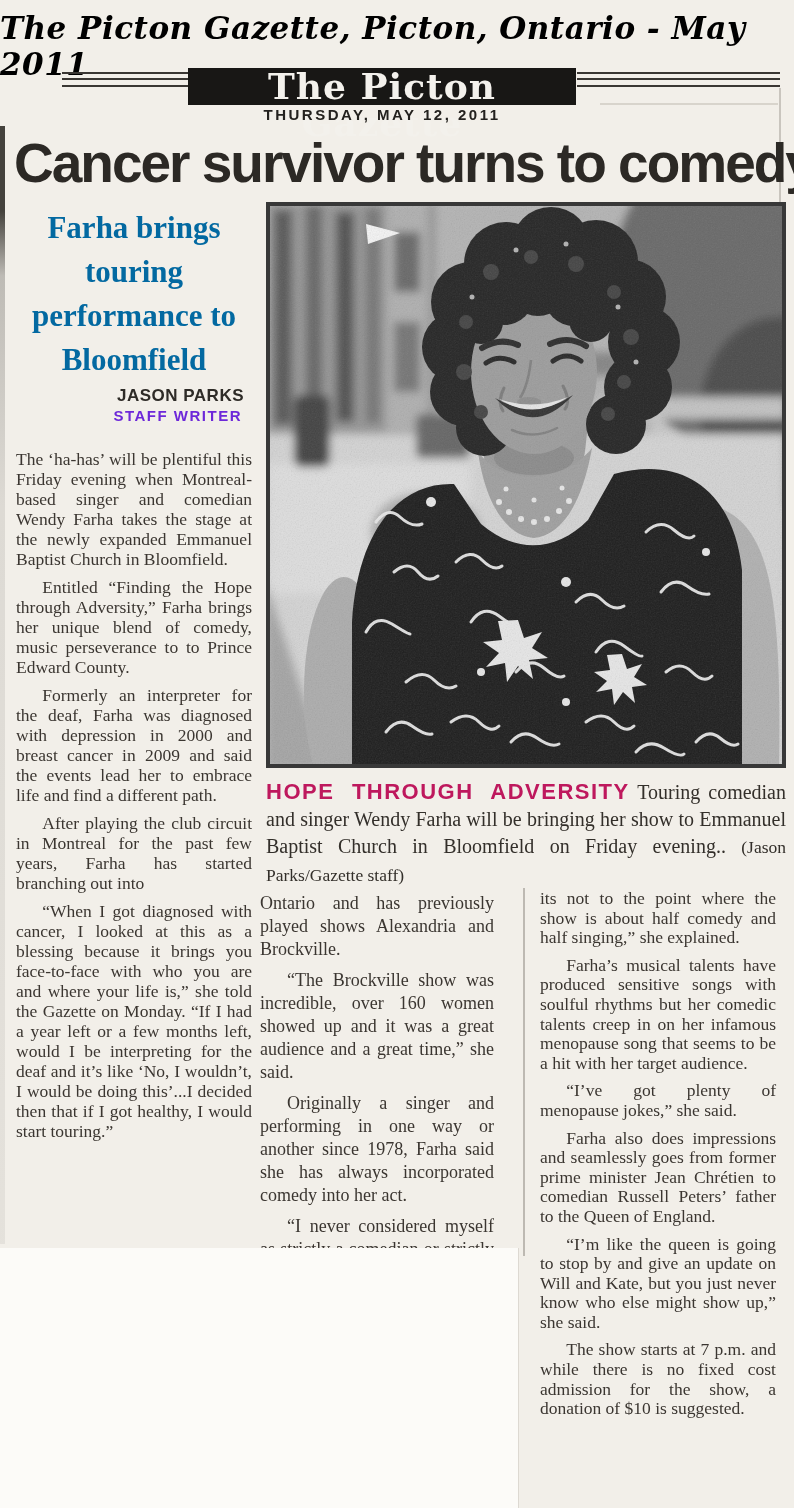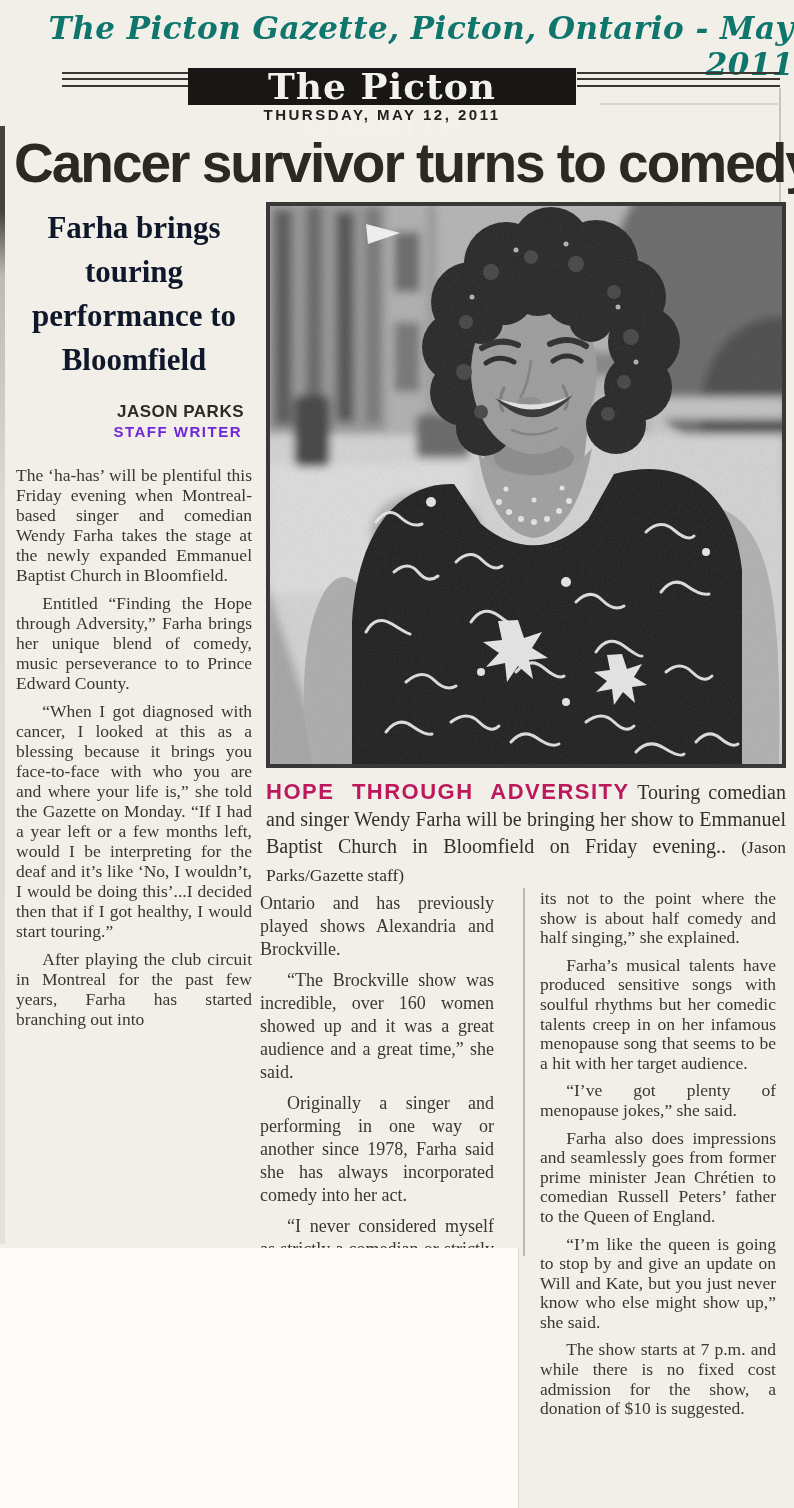--- a/index.html
+++ b/index.html
@@ -5,23 +5,23 @@
   html,body{margin:0;padding:0;}
   body{
     width:794px;height:1508px;overflow:hidden;position:relative;
     background:#f2efe9;
     font-family:"Liberation Serif",serif;color:#3b3631;
   }
   .abs{position:absolute;}
 
   
   .scan-caption{
-    top:10px;left:0;width:794px;text-align:right;
+    top:10px;left:0;width:794px;text-align:left;
     font-family:"DejaVu Serif",serif;font-style:italic;font-weight:700;
-    font-size:31px;color:#0f766e;letter-spacing:.5px;
+    font-size:31px;color:#000000;letter-spacing:.5px;
   }
 
   
   .mast-line{height:17px;background:repeating-linear-gradient(to bottom,#3a3733 0 2px,transparent 2px 6.5px);}
   .mast-line-left{top:72px;left:62px;width:126px;}
   .mast-line-right{top:72px;left:577px;width:203px;}
   .mast-box{
     top:68px;left:188px;width:388px;height:37px;background:#181715;
     color:#f3f1ec;text-align:center;line-height:37px;
     font-family:"DejaVu Serif",serif;font-weight:700;font-size:36px;letter-spacing:1px;
@@ -44,21 +44,21 @@
   
   .left-edge{
     top:126px;left:0;width:5px;height:1118px;
     background:linear-gradient(to bottom,#45423d 0 85px,rgba(69,66,61,.3) 150px,rgba(69,66,61,.12) 380px,rgba(69,66,61,.08) 100%);
   }
 
   
   .left-col{top:206px;left:8px;width:252px;}
   .subhead{
     text-align:center;font-weight:700;font-size:31px;line-height:44px;
-    color:#0f172a;margin:0 0 20px 0;font-family:"Liberation Serif",serif;
+    color:#0369a1;margin:0 0 4px 0;font-family:"Liberation Serif",serif;
   }
   .byline{text-align:right;padding-right:16px;margin-bottom:24px;}
   .byline-author{
     font-family:"Liberation Sans",sans-serif;font-weight:700;font-size:17px;
     letter-spacing:.5px;color:#2e2b27;line-height:20px;
   }
   .byline-role{
     font-family:"Liberation Sans",sans-serif;font-weight:700;font-size:15px;
     letter-spacing:1.5px;color:#6d28d9;line-height:19px;padding-right:2px;
   }
@@ -107,22 +107,23 @@
 
 <div class="abs left-col">
   <h2 class="subhead">Farha brings touring performance to Bloomfield</h2>
   <div class="byline">
     <div class="byline-author">JASON PARKS</div>
     <div class="byline-role">STAFF WRITER</div>
   </div>
   <div class="body-col col1">
       <p class="flush">The ‘ha-has’ will be plentiful this Friday evening when Montreal-based singer and comedian Wendy Farha takes the stage at the newly expanded Emmanuel Baptist Church in Bloomfield.</p>
       <p>Entitled “Finding the Hope through Adversity,” Farha brings her unique blend of comedy, music perseverance to to Prince Edward County.</p>
+      <p>Formerly an interpreter for the deaf, Farha was diagnosed with depression in 2000 and breast cancer in 2009 and said the events lead her to embrace life and find a different path.</p>
+      <p>After playing the club circuit in Montreal for the past few years, Farha has started branching out into</p>
       <p>“When I got diagnosed with cancer, I looked at this as a blessing because it brings you face-to-face with who you are and where your life is,” she told the Gazette on Monday. “If I had a year left or a few months left, would I be interpreting for the deaf and it’s like ‘No, I wouldn’t, I would be doing this’...I decided then that if I got healthy, I would start touring.”</p>
-      <p>After playing the club circuit in Montreal for the past few years, Farha has started branching out into</p>
     </div>
 </div>
 
 <div class="abs photo-wrap">
   <svg width="520" height="566" viewBox="0 0 520 566" role="img" aria-label="Black and white photo of touring comedian and singer Wendy Farha, smiling with curly dark hair and a floral sleeveless top, standing outdoors">
     <defs>
       <filter id="blurbg">
           <feGaussianBlur stdDeviation="4"></feGaussianBlur>
         </filter>
       <filter id="blursoft">

